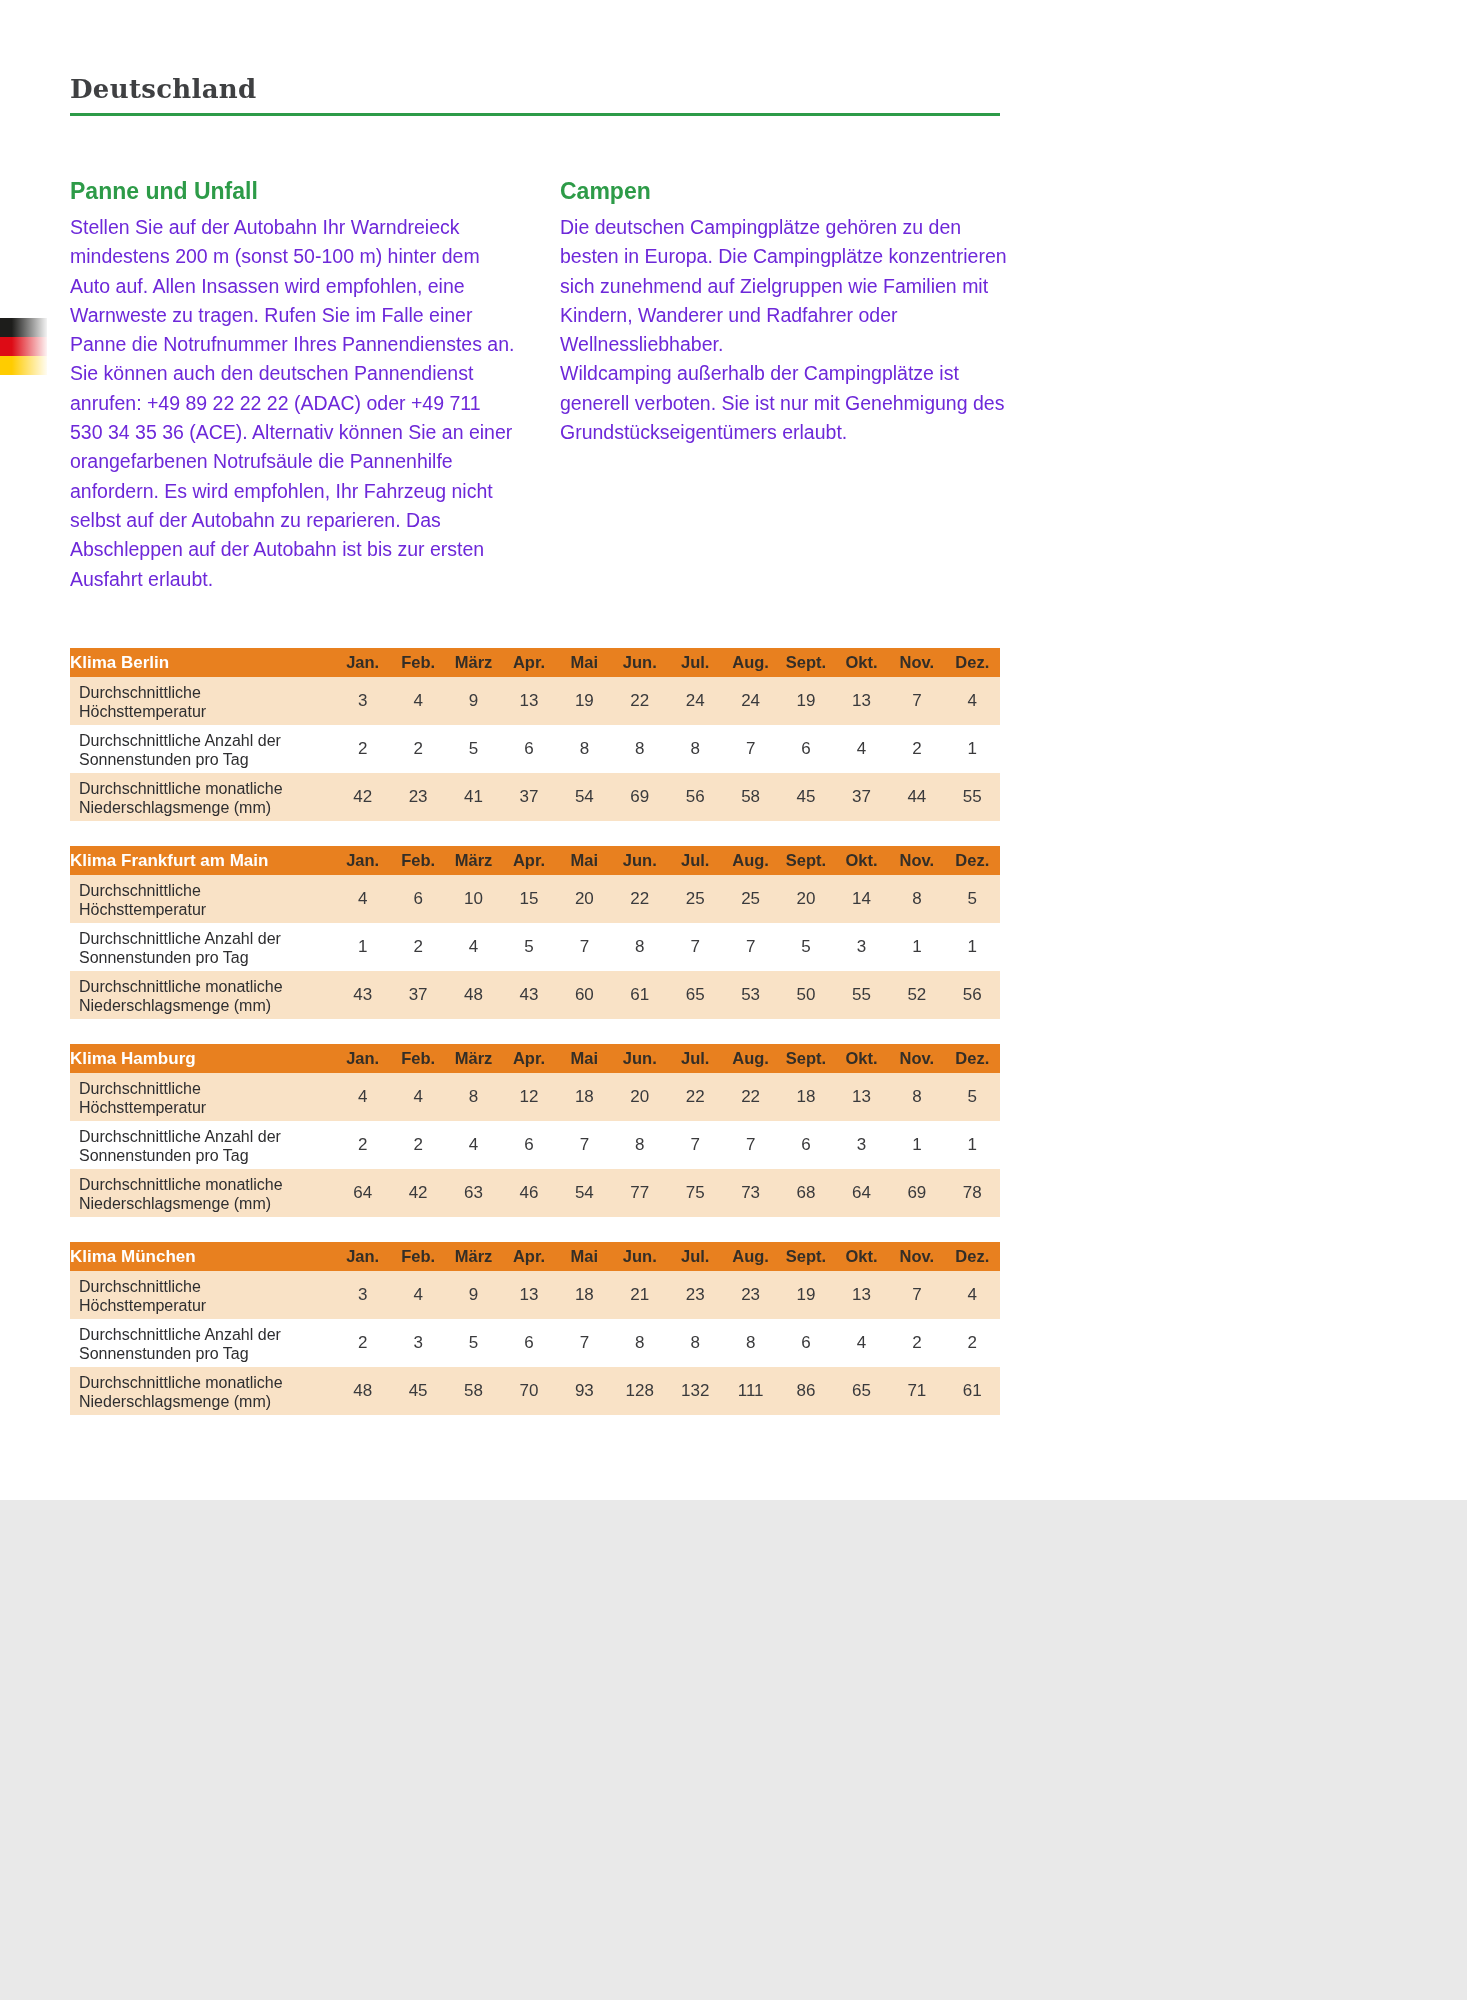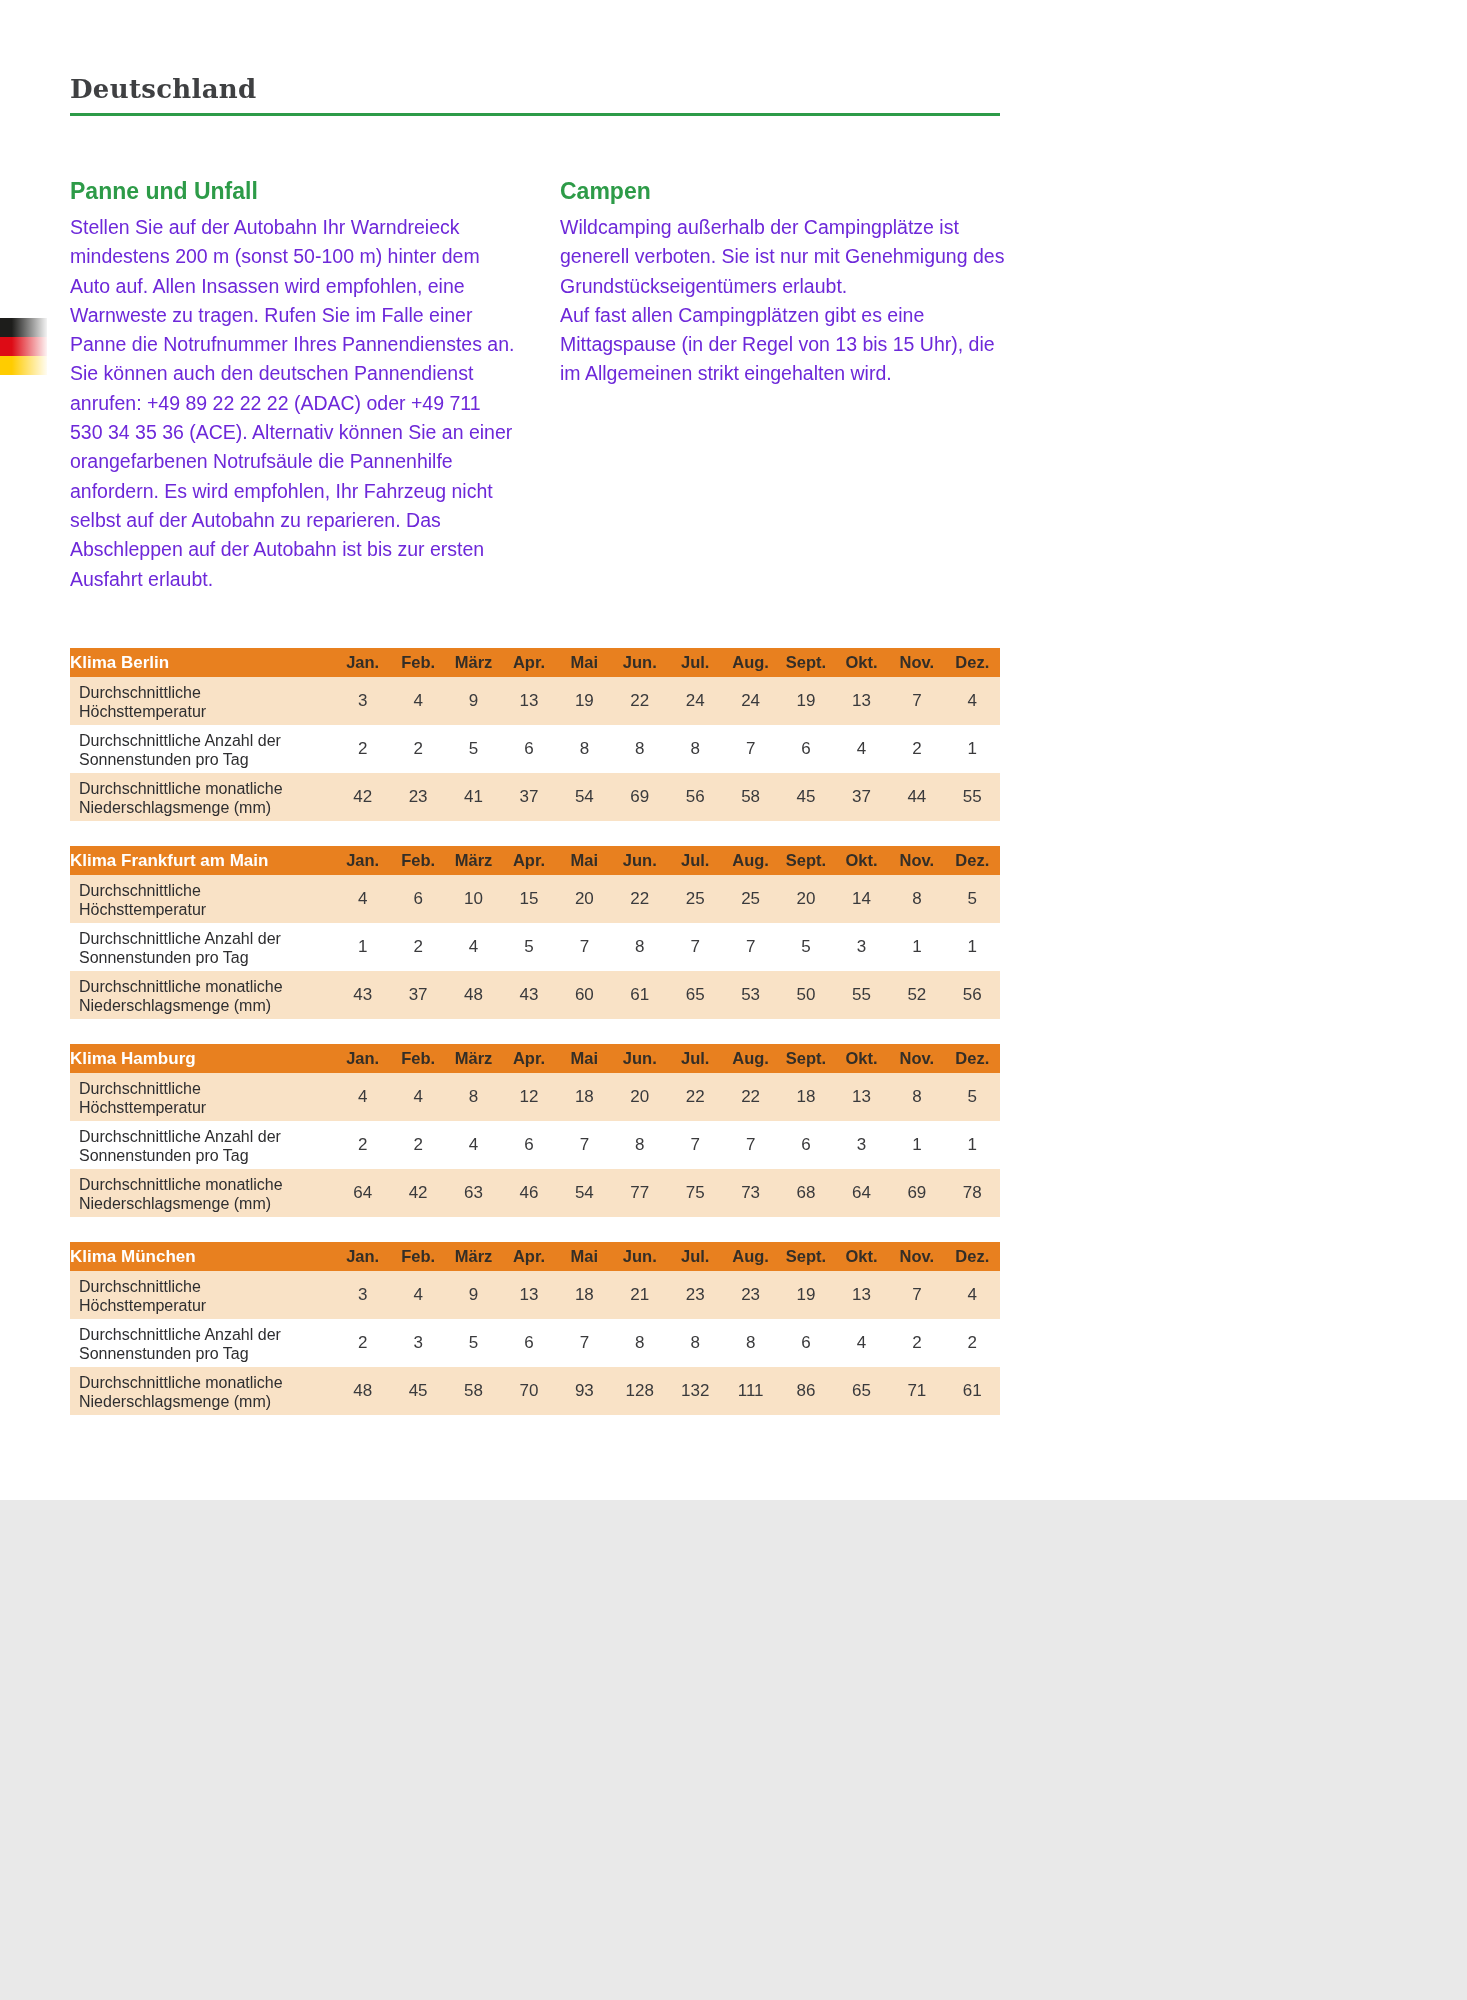--- a/index.html
+++ b/index.html
@@ -90,22 +90,22 @@
   <h1 class="doc-title">Deutschland</h1>
   <div class="title-rule"></div>
 
   <section class="col col-left">
     <h2 class="sec-title">Panne und Unfall</h2>
     <p class="body-p">Stellen Sie auf der Autobahn Ihr Warndreieck mindestens 200 m (sonst 50-100 m) hinter dem Auto auf. Allen Insassen wird empfohlen, eine Warnweste zu tragen. Rufen Sie im Falle einer Panne die Notrufnummer Ihres Pannendienstes an. Sie können auch den deutschen Pannendienst anrufen: +49 89 22 22 22 (ADAC) oder +49 711 530 34 35 36 (ACE). Alternativ können Sie an einer orangefarbenen Notrufsäule die Pannenhilfe anfordern. Es wird empfohlen, Ihr Fahrzeug nicht selbst auf der Autobahn zu reparieren. Das Abschleppen auf der Autobahn ist bis zur ersten Ausfahrt erlaubt.</p>
   </section>
 
   <section class="col col-right">
     <h2 class="sec-title">Campen</h2>
+    <p class="body-p">Die deutschen Campingplätze gehören zu den besten in Europa. Die Campingplätze konzentrieren sich zunehmend auf Zielgruppen wie Familien mit Kindern, Wanderer und Radfahrer oder Wellnessliebhaber.</p>
     <p class="body-p">Wildcamping außerhalb der Campingplätze ist generell verboten. Sie ist nur mit Genehmigung des Grundstückseigentümers erlaubt.</p>
-    <p class="body-p">Auf fast allen Campingplätzen gibt es eine Mittagspause (in der Regel von 13 bis 15 Uhr), die im Allgemeinen strikt eingehalten wird.</p>
   </section>
 
   <div class="tables">
       <div class="ctable">
         <div class="crow chead">
           <div class="cell title">Klima Berlin</div>
           <div class="cell month">Jan.</div>
           <div class="cell month">Feb.</div>
           <div class="cell month">März</div>
           <div class="cell month">Apr.</div>

